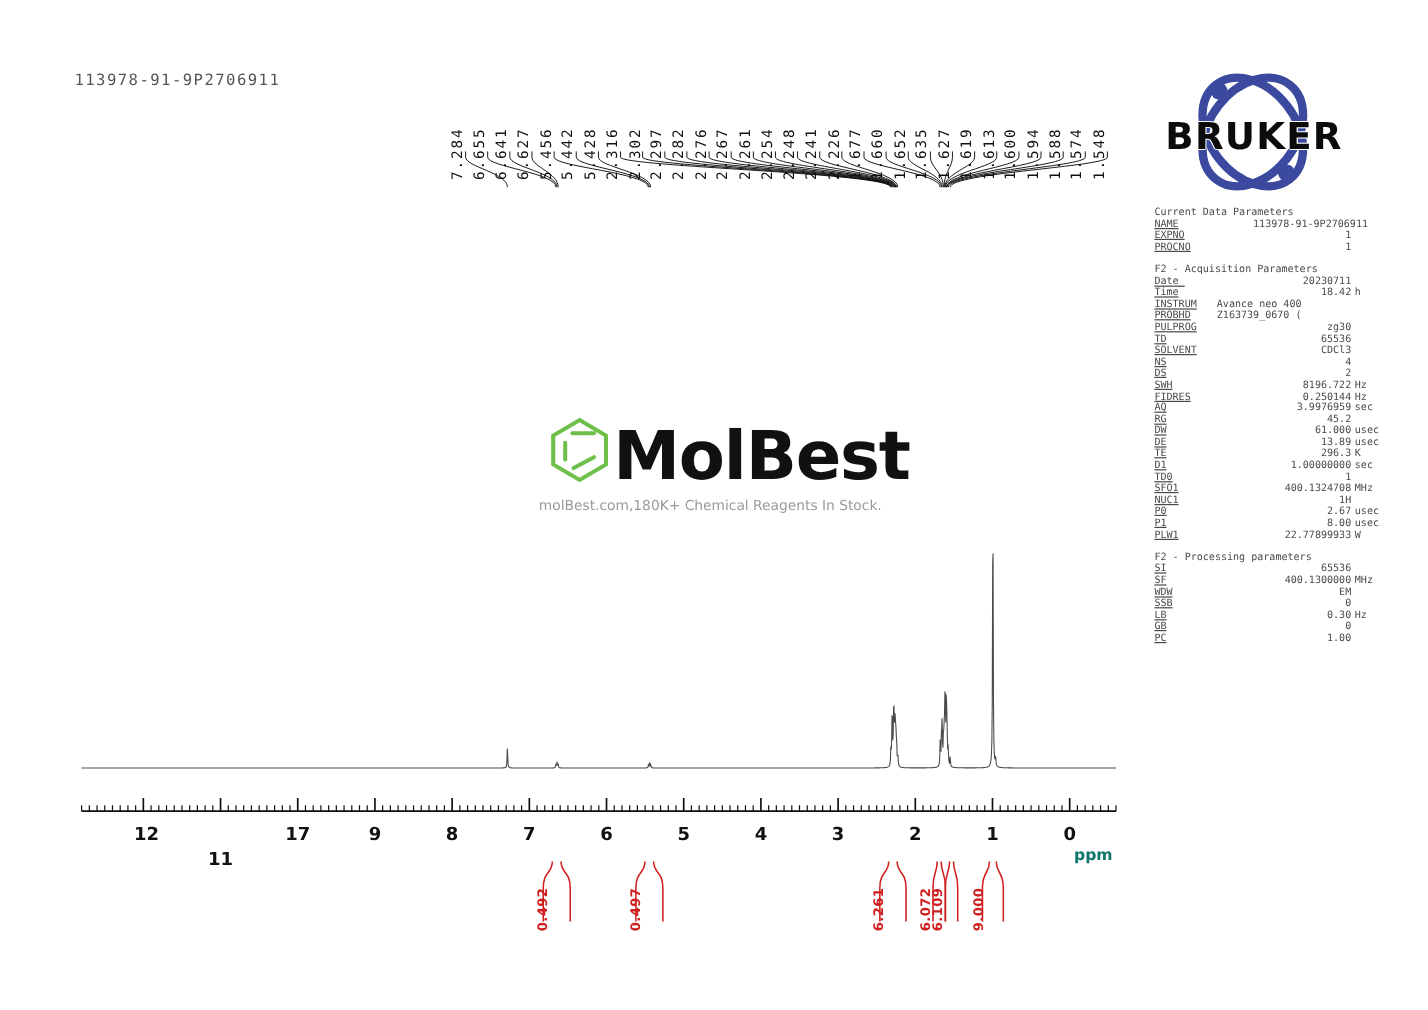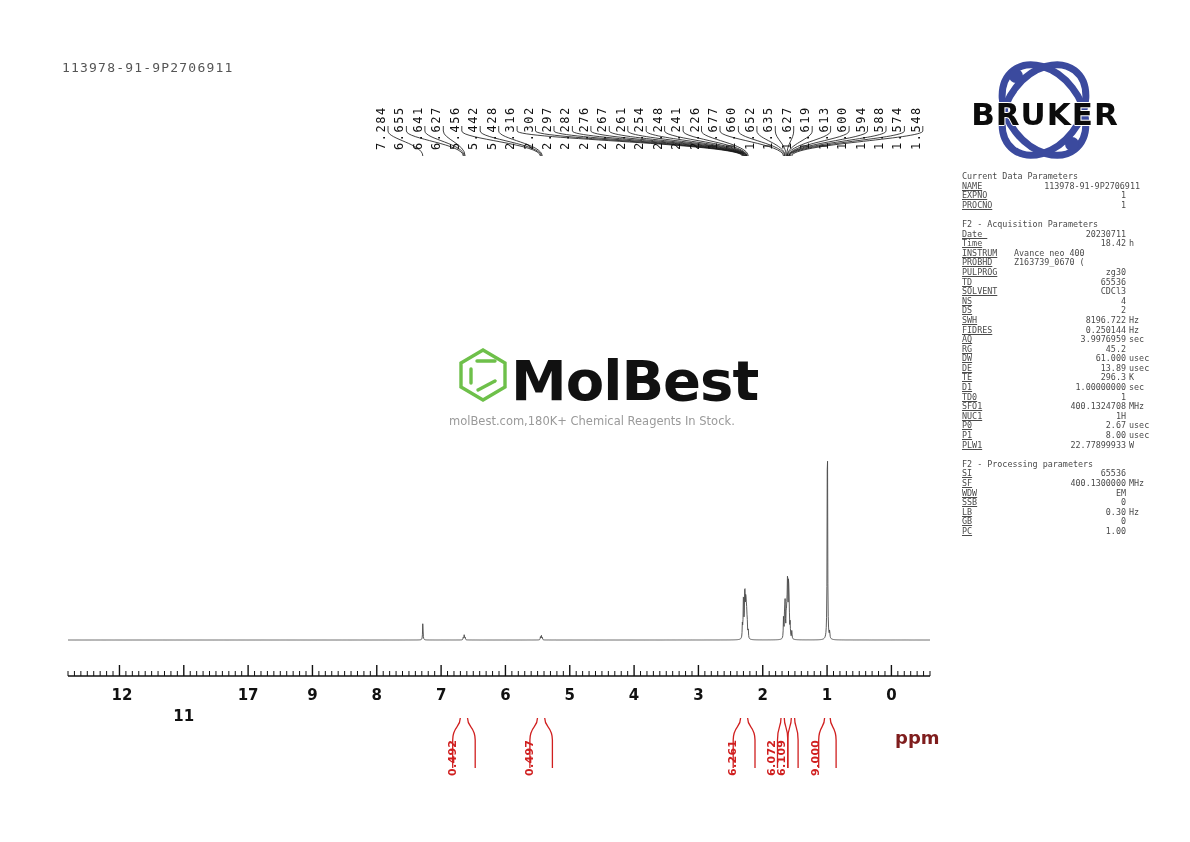--- a/index.html
+++ b/index.html
@@ -47,22 +47,22 @@
   #molbest-tag{left:449px;top:414px;width:300px;text-align:left;
       font-family:"DejaVu Sans",sans-serif;font-size:11.5px;color:#9a9a9a;
       white-space:nowrap;}
 
   
   #spectrum-svg{position:absolute;left:0;top:0;width:1190px;height:842px;}
 
   
   .axis-num{position:absolute;top:686px;font-family:"DejaVu Sans",sans-serif;
       font-weight:bold;font-size:15px;color:#111;transform:translateX(-50%);}
-  #ppm-label{position:absolute;top:727px;left:895px;
-      font-family:"DejaVu Sans",sans-serif;font-weight:bold;font-size:18px;color:#7f1d1d;}
+  #ppm-label{position:absolute;top:706px;left:895px;
+      font-family:"DejaVu Sans",sans-serif;font-weight:bold;font-size:13px;color:#0f766e;}
 
   
   .integ-label{position:absolute;transform-origin:left bottom;
       transform:rotate(-90deg);font-family:"DejaVu Sans",sans-serif;
       font-weight:bold;font-size:11px;letter-spacing:0.3px;color:#d01f1f;
       white-space:nowrap;}
 </style>
 </head>
 <body>
 

